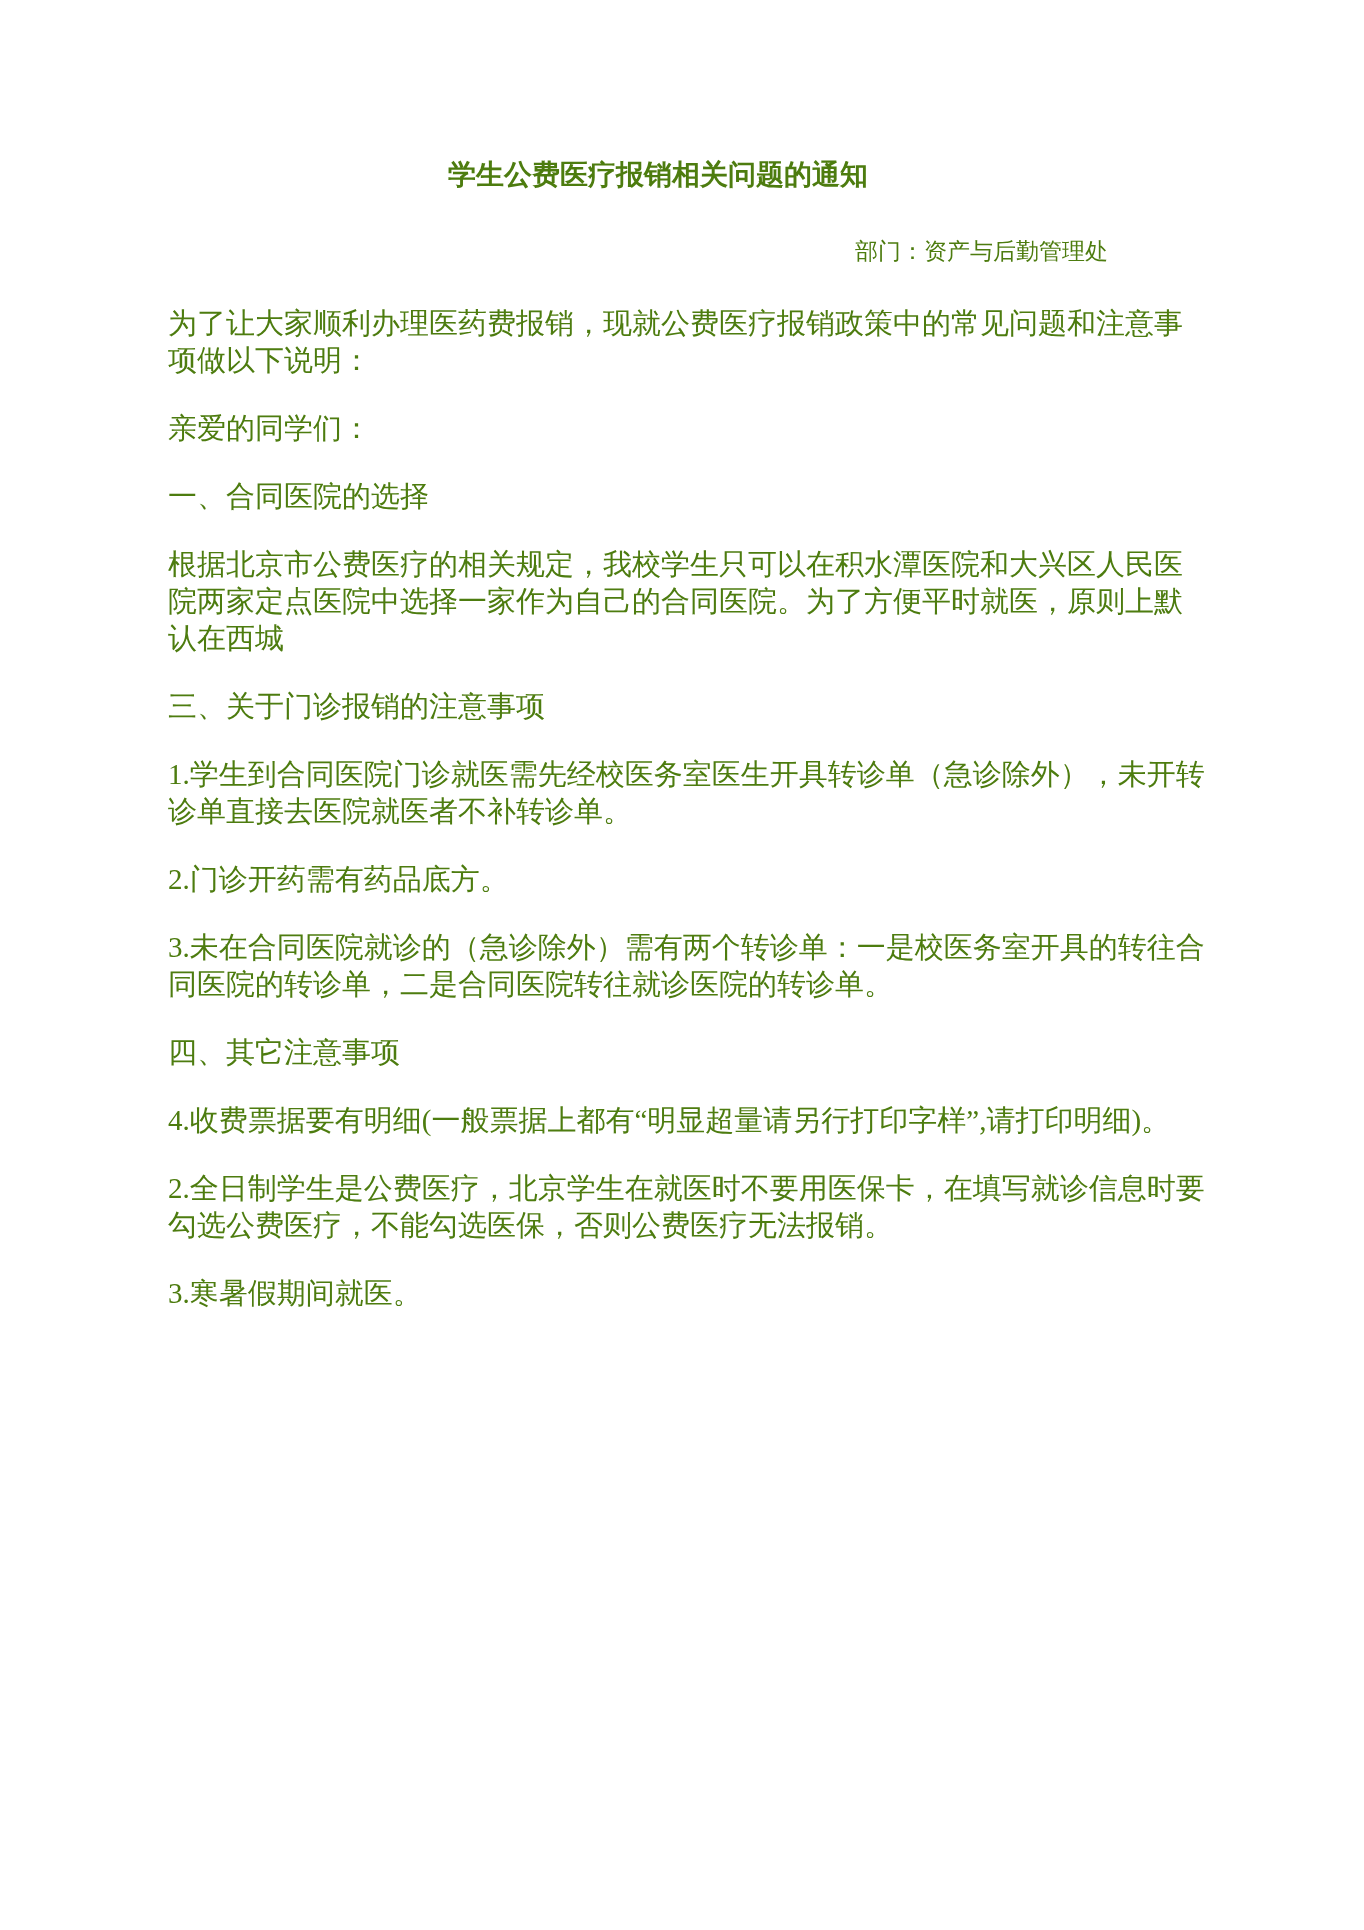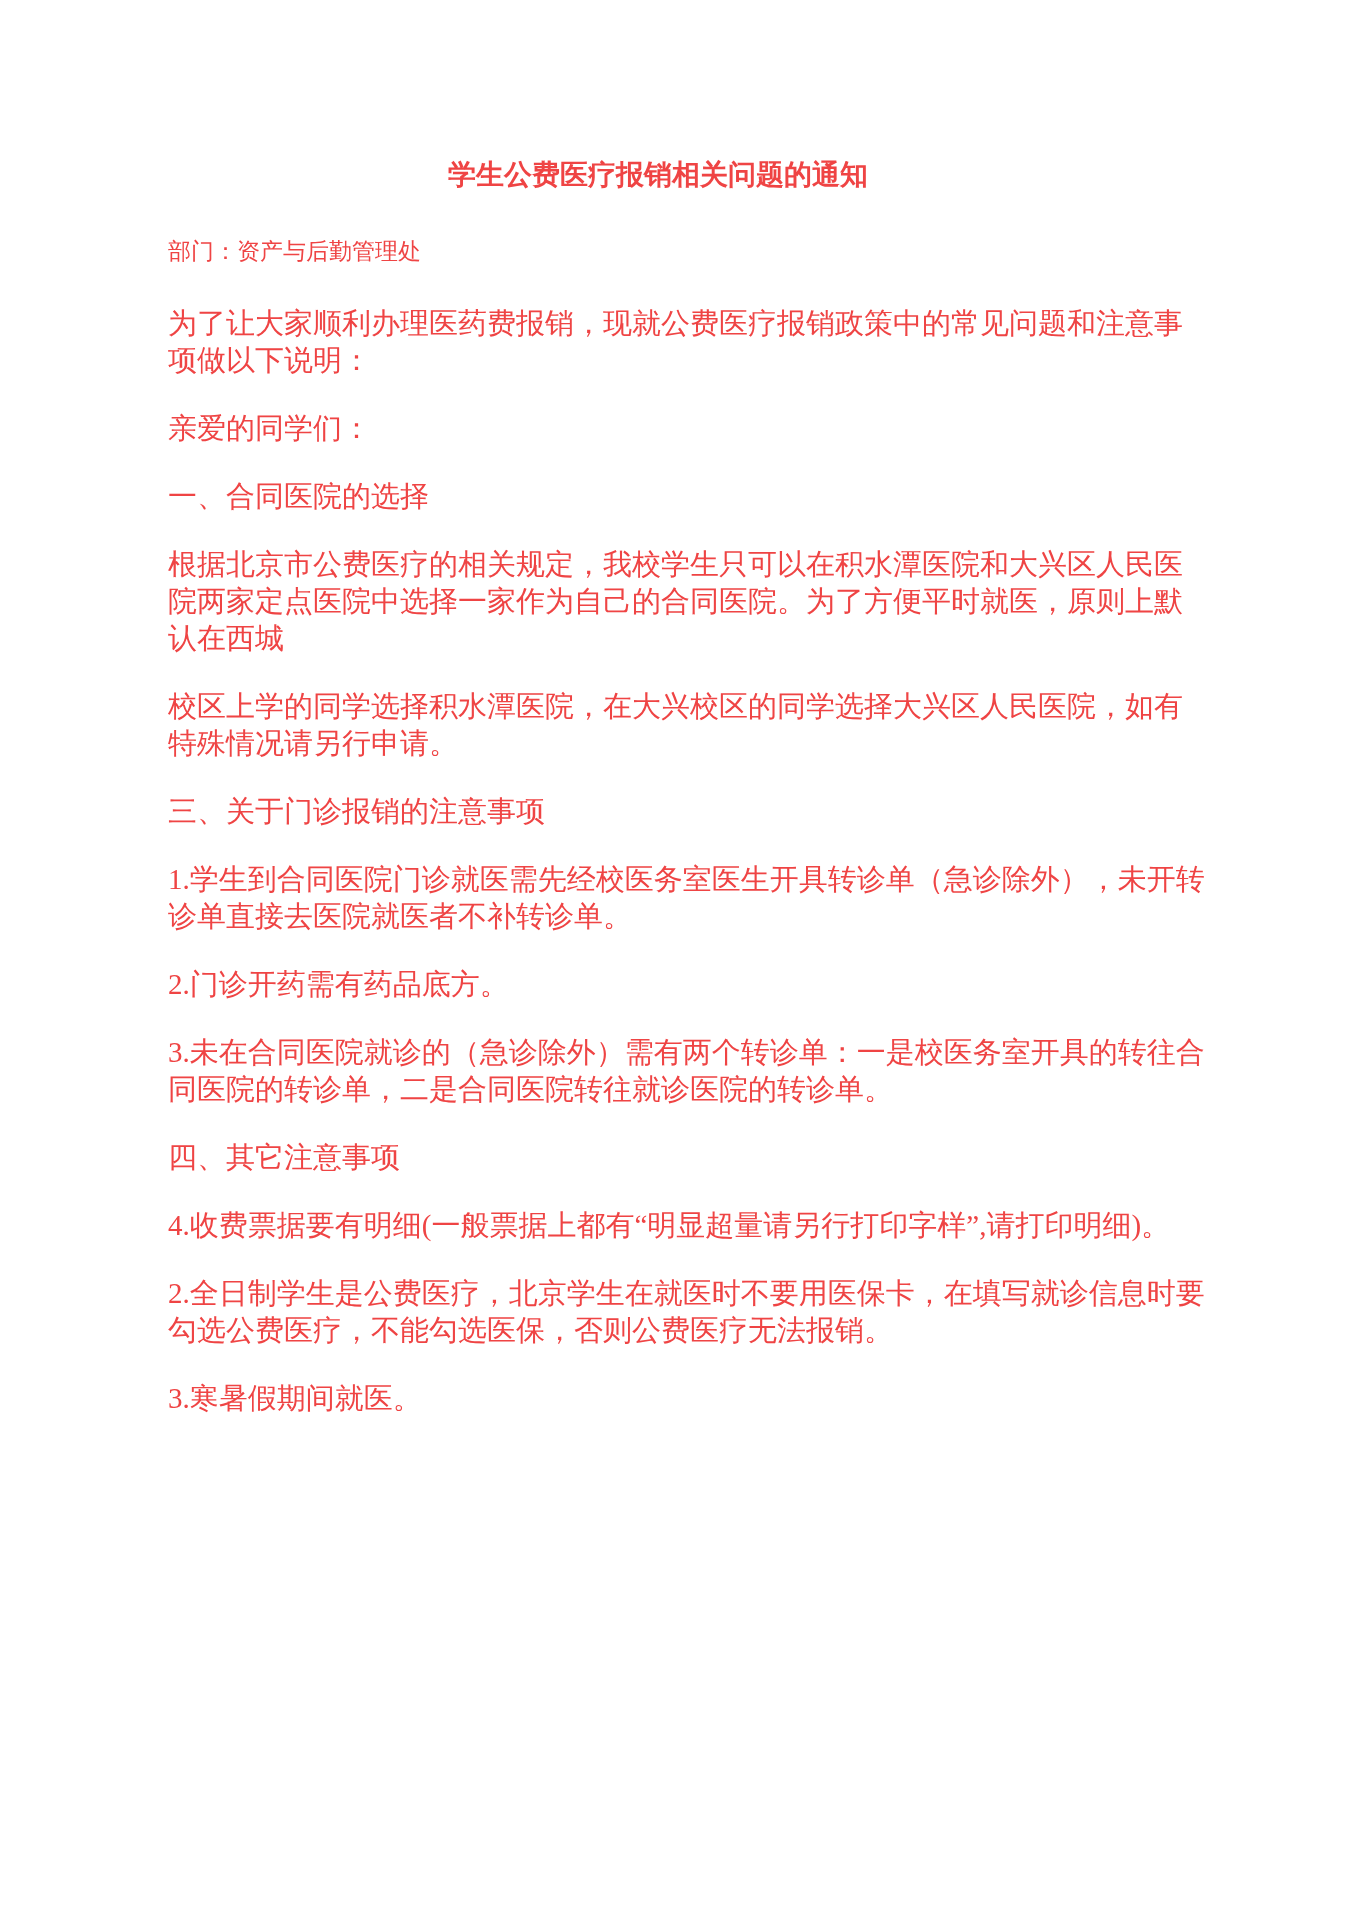--- a/index.html
+++ b/index.html
@@ -11,39 +11,39 @@
     position: relative;
     width: 1364px;
     height: 1930px;
     overflow: hidden;
   }
   .doc {
     position: absolute;
     left: 168px;
     top: 155px;
     width: 1040px;
-    color: #ef4444;
+    color: #4d7c0f;
     font-family: "Liberation Serif", "DejaVu Serif", serif;
     font-size: 29px;
     line-height: 37px;
     word-break: normal;
     overflow-wrap: normal;
   }
   .doc-title {
     font-family: "Liberation Sans", "DejaVu Sans", sans-serif;
     font-weight: 700;
     font-size: 28px;
     line-height: 40px;
     text-align: center;
     margin: 0 60px 41px 0;
   }
   .doc-dept {
     font-size: 23px;
     line-height: 31px;
-    text-align: left;
+    text-align: right;
     margin: 0 100px 38px 0;
   }
   .para {
     margin: 0 0 31px 0;
   }
   .section-heading {
     margin: 0 0 31px 0;
   }
   .nowrap {
     white-space: nowrap;
@@ -55,21 +55,20 @@
 <div class="doc">
   <div class="doc-title">学生公费医疗报销相关问题的通知</div>
   <div class="doc-dept">部门：资产与后勤管理处</div>
   <p class="para">为了让大家顺利办理医药费报销，现就公费医疗报销政策中的常见问题和注意事项做以下说明：</p>
   <p class="para">亲爱的同学们：</p>
   <div>
   <div class="section">
     <p class="section-heading">一、合同医院的选择</p>
     <div>
           <p class="para">根据北京市公费医疗的相关规定，我校学生只可以在积水潭医院和大兴区人民医院两家定点医院中选择一家作为自己的合同医院。为了方便平时就医，原则上默认在西城</p>
-          <p class="para">校区上学的同学选择积水潭医院，在大兴校区的同学选择大兴区人民医院，如有特殊情况请另行申请。</p>
         </div>
   </div>
 
 
   <div class="section">
     <p class="section-heading">三、关于门诊报销的注意事项</p>
     <div>
           <p class="para">1.学生到合同医院门诊就医需先经校医务室医生开具转诊单（急诊除外），未开转诊单直接去医院就医者不补转诊单。</p>
           <p class="para">2.门诊开药需有药品底方。</p>
           <p class="para">3.未在合同医院就诊的（急诊除外）需有两个转诊单：一是校医务室开具的转往合同医院的转诊单，二是合同医院转往就诊医院的转诊单。</p>

